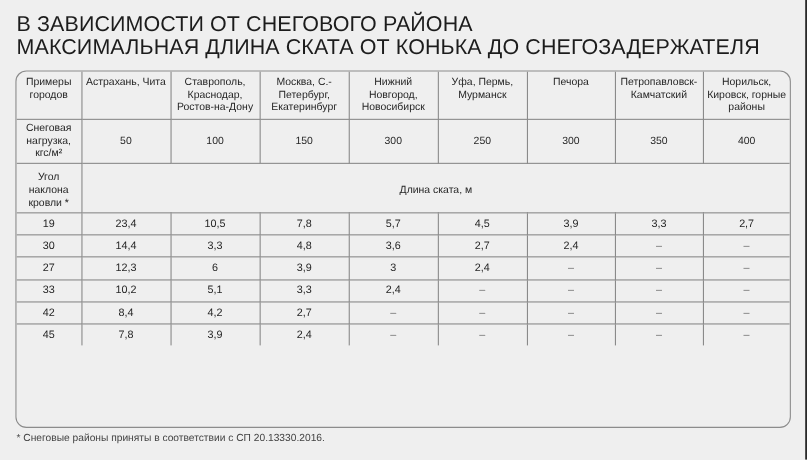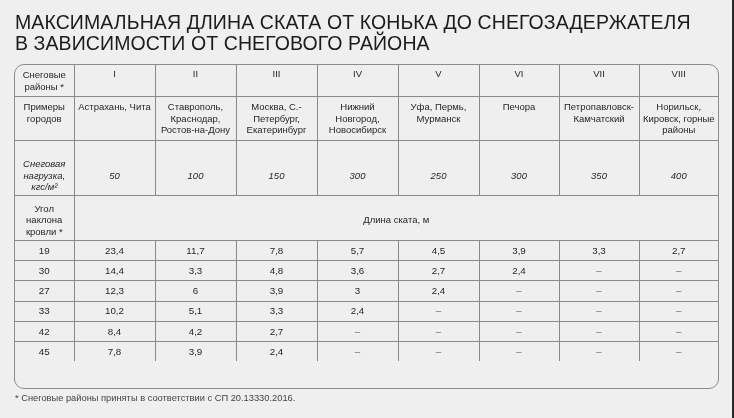--- a/index.html
+++ b/index.html
@@ -62,70 +62,59 @@
       padding: 4px 2px 0 2px;
       overflow: hidden;
     }
     tr:first-child td { border-top: none; }
     tr:last-child td { border-bottom: none; }
     td:first-child { border-left: none; }
     td:last-child { border-right: none; }
 
     tr.r-region td { height: 27px; }
     tr.r-cities td { height: 39px; }
-    tr.r-load td { height: 39px; vertical-align: middle; padding-top: 15px; font-style: italic; }
+    tr.r-load td { height: 39px; vertical-align: middle; padding-top: 0; }
     tr.r-angle td { height: 40px; vertical-align: middle; padding-top: 4px; }
     tr.r-data td { height: 19.2px; vertical-align: middle; padding: 0 2px; font-size: 9.8px; }
     tr.r-region td.val { padding-top: 3px; }
     .dash { color: #6a6a6a; }
 
     .footnote {
       position: absolute;
       left: 15px;
       top: 393px;
       font-size: 9.3px;
       color: #444;
       white-space: nowrap;
     }
   </style>
 </head>
 <body>
 
 <div class="right-edge"></div>
 
 <h1 class="title">
+  <div>В ЗАВИСИМОСТИ ОТ СНЕГОВОГО РАЙОНА</div>
   <div>МАКСИМАЛЬНАЯ ДЛИНА СКАТА ОТ КОНЬКА ДО СНЕГОЗАДЕРЖАТЕЛЯ</div>
-  <div>В ЗАВИСИМОСТИ ОТ СНЕГОВОГО РАЙОНА</div>
 </h1>
 
 <div class="table-wrap">
   <table>
     <colgroup>
       <col style="width:59px">
       <col style="width:81px">
       <col style="width:81px">
       <col style="width:81px">
       <col style="width:81px">
       <col style="width:81px">
       <col style="width:80px">
       <col style="width:80px">
       <col style="width:79px">
     </colgroup>
     <tbody id="tbody">
-      <tr class="r-region">
-        <td>Снеговые районы *</td>
-        <td class="val">I</td>
-        <td class="val">II</td>
-        <td class="val">III</td>
-        <td class="val">IV</td>
-        <td class="val">V</td>
-        <td class="val">VI</td>
-        <td class="val">VII</td>
-        <td class="val">VIII</td>
-      </tr>
       <tr class="r-cities">
         <td>Примеры городов</td>
         <td>Астрахань, Чита</td>
         <td>Ставрополь, Краснодар, Ростов-на-Дону</td>
         <td>Москва, С.-Петербург, Екатеринбург</td>
         <td>Нижний Новгород, Новосибирск</td>
         <td>Уфа, Пермь, Мурманск</td>
         <td>Печора</td>
         <td>Петропавловск-Камчатский</td>
         <td>Норильск, Кировск, горные районы</td>
@@ -141,21 +130,21 @@
         <td>350</td>
         <td>400</td>
       </tr>
       <tr class="r-angle">
         <td>Угол наклона кровли *</td>
         <td colspan="8">Длина ската, м</td>
       </tr>
     <tr class="r-data">
           <td>19</td>
           <td>23,4</td>
-          <td>11,7</td>
+          <td>10,5</td>
           <td>7,8</td>
           <td>5,7</td>
           <td>4,5</td>
           <td>3,9</td>
           <td>3,3</td>
           <td>2,7</td>
         </tr>
         <tr class="r-data">
           <td>30</td>
           <td>14,4</td>

